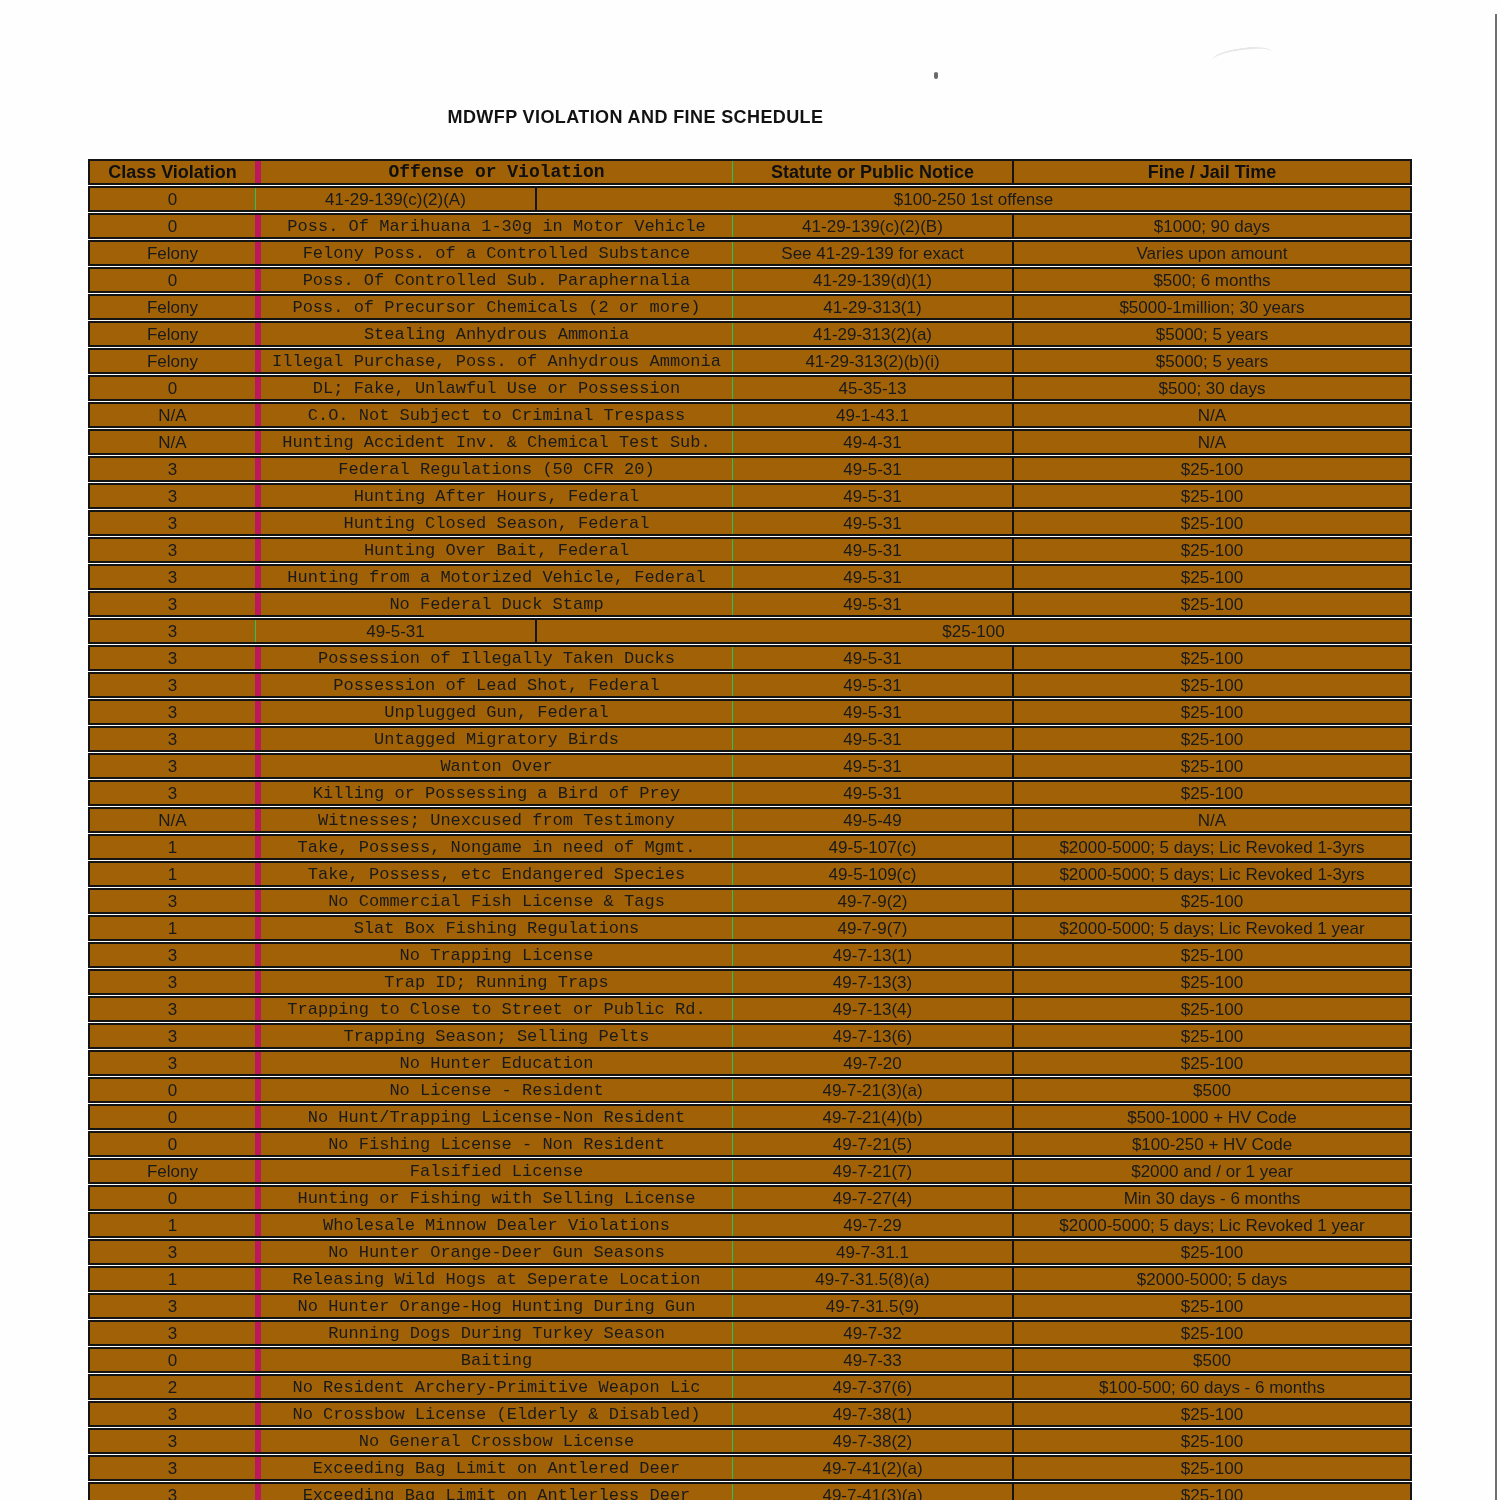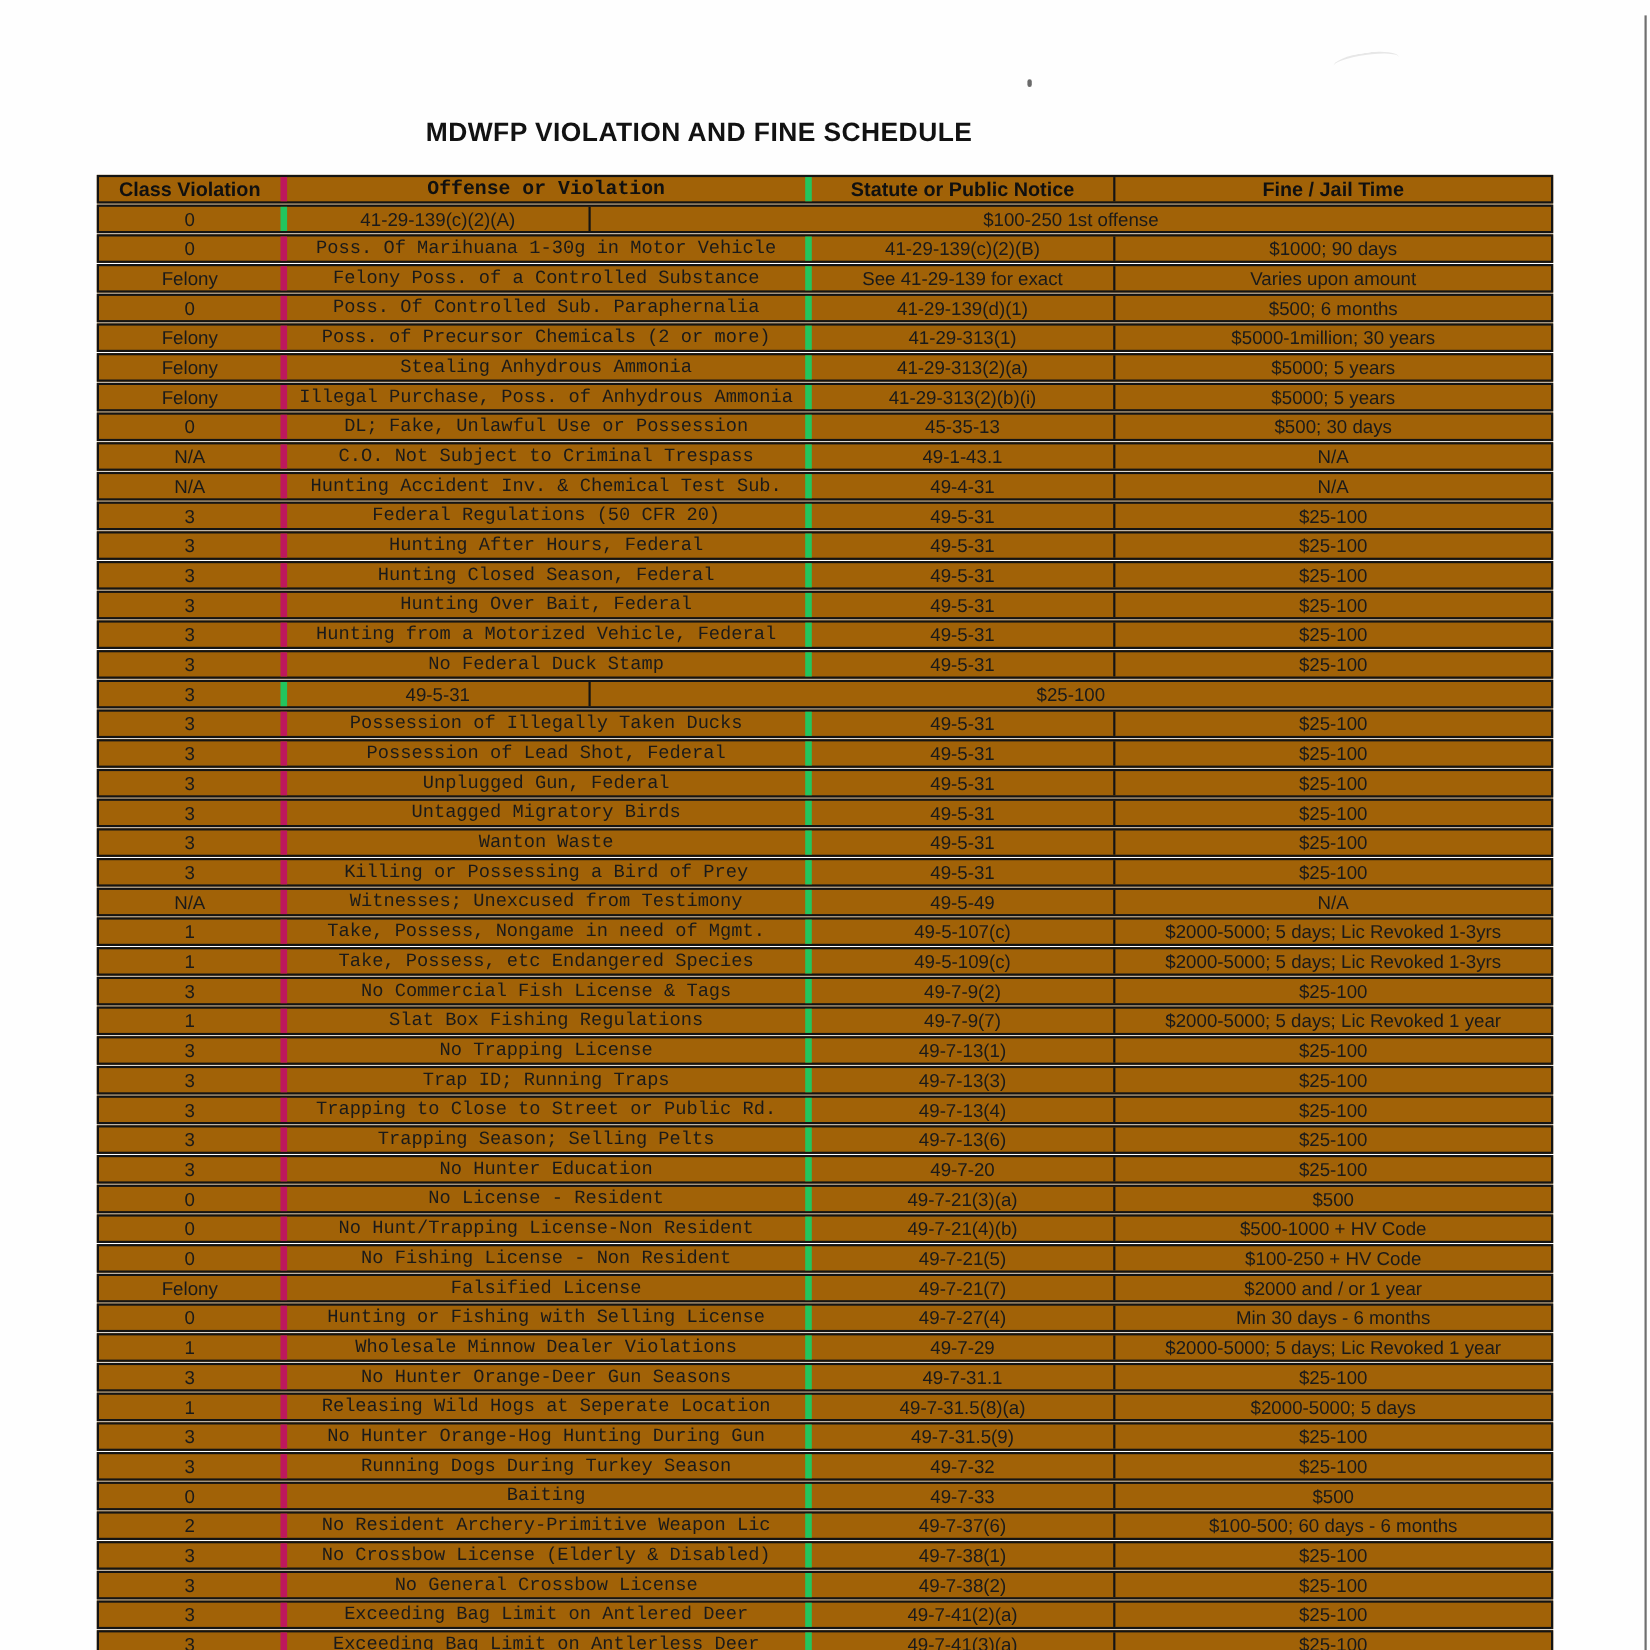--- a/index.html
+++ b/index.html
@@ -15,21 +15,21 @@
     background: #fefefe;
     overflow: hidden;
     color: #161616;
   }
   .doc-title {
     position: absolute;
     top: 107px;
     left: 0;
     width: 1271px;
     text-align: center;
-    font-size: 24px;
+    font-size: 18px;
     font-weight: bold;
     letter-spacing: 0.4px;
     color: #121212;
     margin: 0;
   }
   .vtable {
     position: absolute;
     left: 88px;
     top: 159px;
     width: 1324px;
@@ -49,21 +49,21 @@
     text-align: center;
     font-size: 17px;
     line-height: 21px;
     white-space: nowrap;
     overflow: hidden;
     color: #1a1a1a;
     padding-top: 1px;
   }
   .c0 { width: 165px; }
   .c1 { width: 477px; border-left: 6px solid #be185d; font-family: Liberation Mono, monospace; }
-  .c2 { width: 280px; border-left: 6px solid #22c55e; }
+  .c2 { width: 280px; border-left: 1px solid #22c55e; }
   .c3 { flex: 1;      border-left: 2px solid #141414; }
   .header-row .cell {
     font-weight: bold;
     font-size: 18px;
     color: #101010;
   }
   
   .edge-line {
     position: absolute;
     left: 1495px;
@@ -227,21 +227,21 @@
           <div class="cell c3">$25-100</div>
         </div>
         <div class="row">
           <div class="cell c0">3</div>
           <div class="cell c1">Untagged Migratory Birds</div>
           <div class="cell c2">49-5-31</div>
           <div class="cell c3">$25-100</div>
         </div>
         <div class="row">
           <div class="cell c0">3</div>
-          <div class="cell c1">Wanton Waste</div>
+          <div class="cell c1">Wanton Over</div>
           <div class="cell c2">49-5-31</div>
           <div class="cell c3">$25-100</div>
         </div>
         <div class="row">
           <div class="cell c0">3</div>
           <div class="cell c1">Killing or Possessing a Bird of Prey</div>
           <div class="cell c2">49-5-31</div>
           <div class="cell c3">$25-100</div>
         </div>
         <div class="row">

